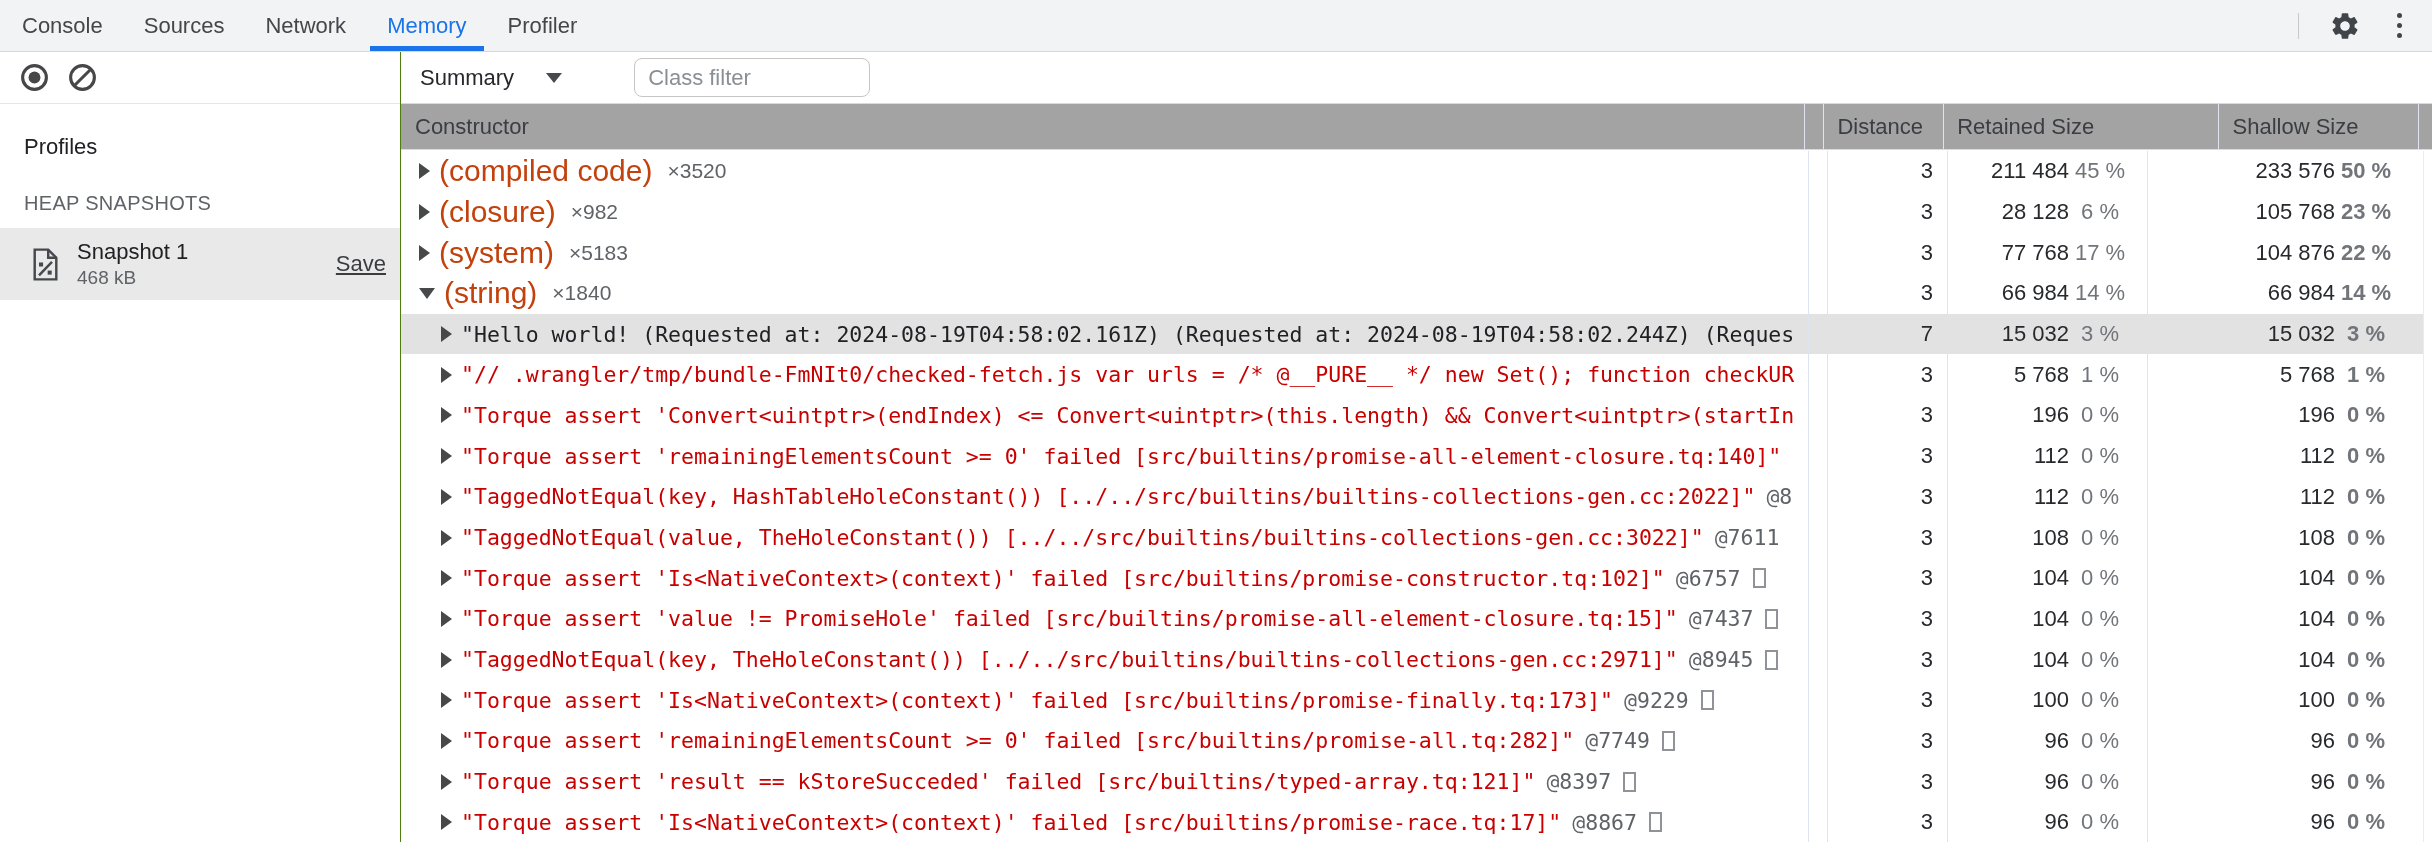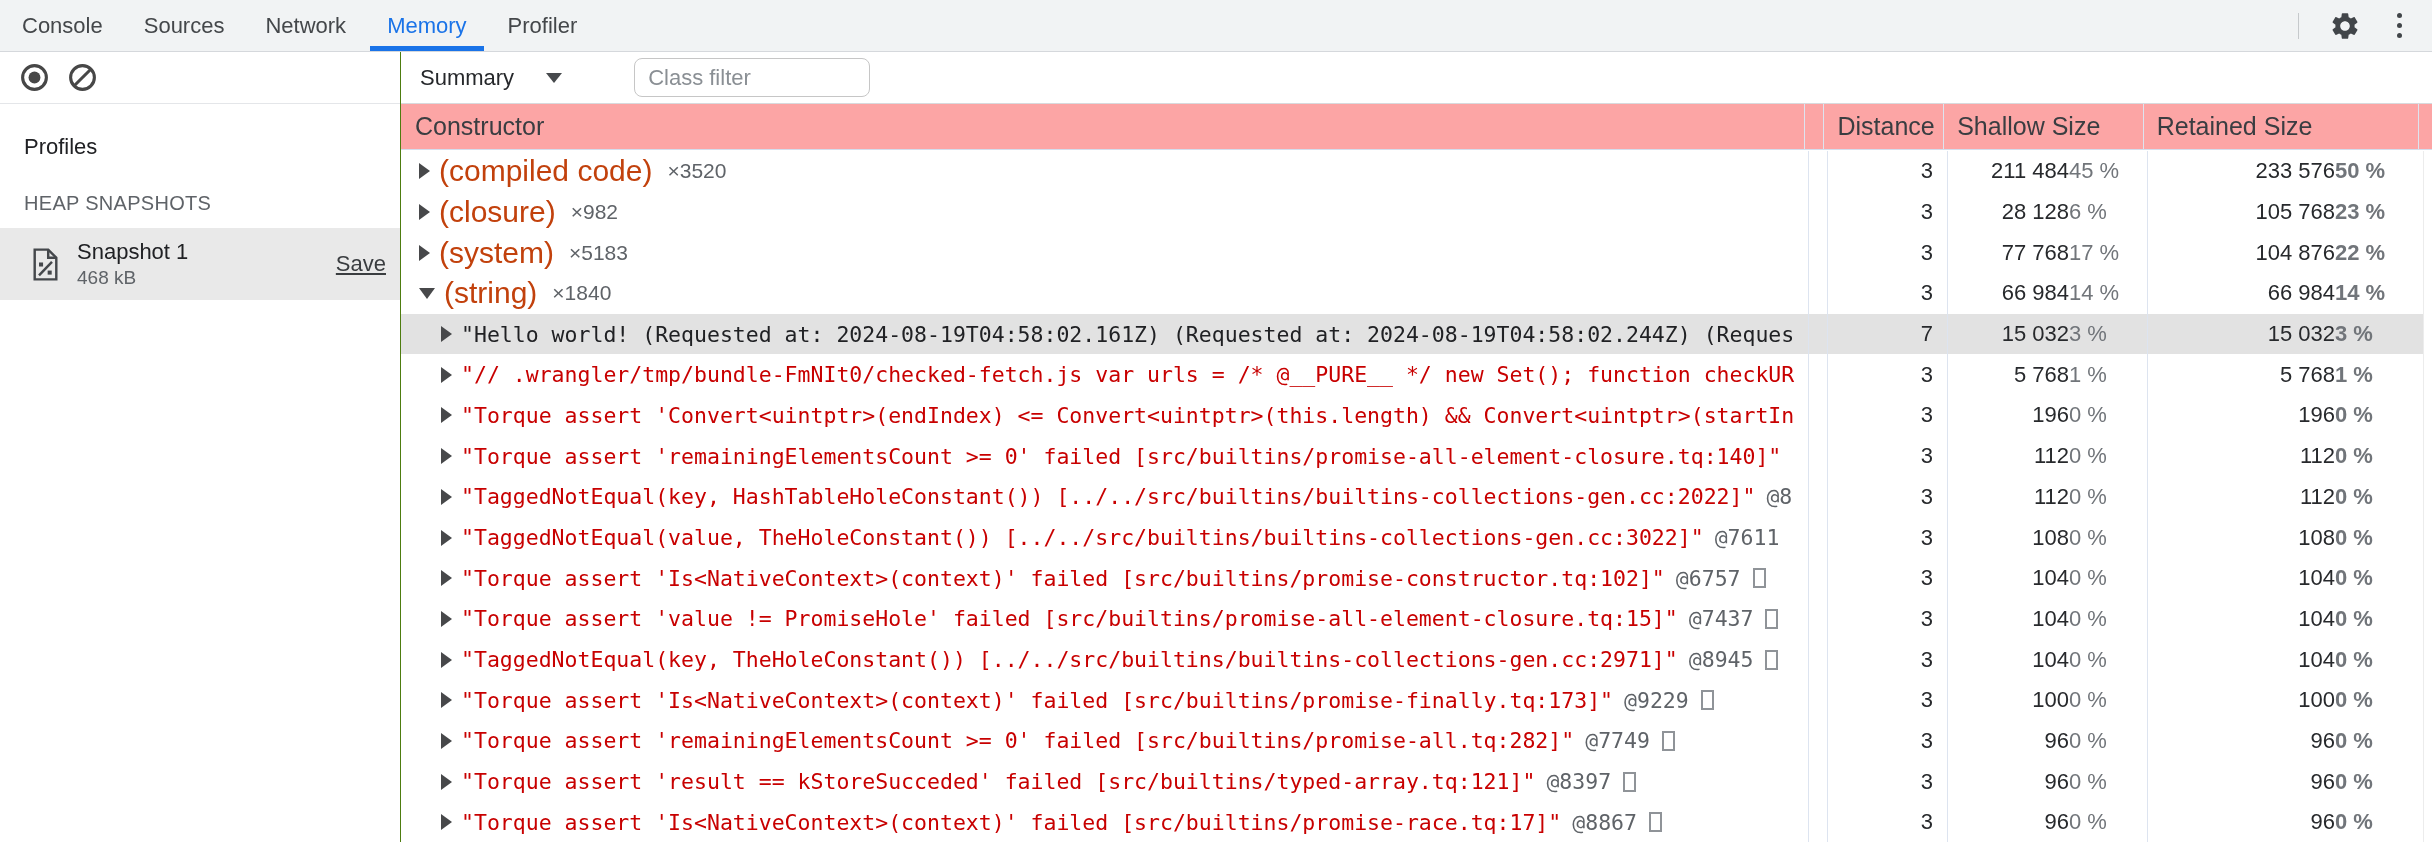--- a/index.html
+++ b/index.html
@@ -48,22 +48,22 @@
   .summary-dd .dd-arrow { margin-left:32px; }
   .class-filter { margin-left:27px; width:236px; height:39px;
                   border:1px solid #c6c6c6; border-radius:8px; padding:0 13px;
                   font-size:22px; font-family:"Liberation Sans", sans-serif;
                   color:#202124; outline:none; }
   .class-filter::placeholder { color:#8a8f94; }
   .objects-dd { margin-left:20px; width:424px; display:flex;
                 align-items:center; justify-content:space-between; }
 
   
-  .grid-header { height:46px; background:#fca5a5; border-bottom:1px solid #d4ddec;
-                 display:flex; font-size:25px; color:#3a3d41; }
+  .grid-header { height:46px; background:#a3a3a3; border-bottom:1px solid #d4ddec;
+                 display:flex; font-size:22px; color:#3a3d41; }
   .hc { display:flex; align-items:center; padding-left:13px; height:100%;
         border-right:1px solid #dde4f0; }
   .w-ctor { width:1408px; } .w-sp { width:19px; } .w-dist { width:120px; }
   .w-sh { width:200px; } .w-re { width:276px; }
   .w-gut { flex:1; border-right:none; }
   .hc.w-ctor { padding-left:14px; }
 
   .rows { position:absolute; top:99px; left:0; right:0; bottom:0; overflow:hidden; }
   .row { height:40.7px; display:flex; background:#fff; }
   .row.selected { background:#e2e2e2; }
@@ -80,21 +80,21 @@
   .lbl { margin-left:9px; font-size:30px; color:#c2410c; white-space:pre; }
   .row.child .lbl { font-family:"DejaVu Sans Mono", monospace; font-size:21.5px;
                     color:#c80000; }
   .row.child .lbl.black { color:#202124; }
   .count { margin-left:15px; font-size:21px; color:#5f6368; white-space:pre; }
   .suffix { margin-left:11px; font-family:"DejaVu Sans Mono", monospace;
             font-size:21.5px; color:#5f6368; white-space:pre; }
   .boxicon { width:13px; height:20px; border:2px solid #8f9398; margin-left:12px;
              flex:none; }
   .num { flex:1; text-align:right; font-size:22px; color:#27292c; white-space:pre; }
-  .pct { text-align:left; font-size:22px; color:#71757a; white-space:pre; }
+  .pct { text-align:center; font-size:22px; color:#71757a; white-space:pre; }
   .rc.w-dist { padding-right:14px; }
   .rc.w-sh { padding-right:16px; } .rc.w-sh .pct { width:62px; }
   .rc.w-re { padding-right:26px; } .rc.w-re .pct { width:62px;font-weight:bold; }
 </style>
 </head>
 <body>
 
 <div class="tabbar">
   <div class="tab">
       <span>Console</span>
@@ -169,25 +169,25 @@
   </div>
 
   <div class="grid-header">
     <div class="hc w-ctor">
         <span>Constructor</span>
       </div>
     <div class="hc w-sp"></div>
     <div class="hc w-dist">
         <span>Distance</span>
       </div>
+    <div class="hc w-re">
+        <span>Retained Size</span>
+      </div>
     <div class="hc w-sh">
         <span>Shallow Size</span>
-      </div>
-    <div class="hc w-re">
-        <span>Retained Size</span>
       </div>
     <div class="hc w-gut"></div>
   </div>
 
   <div class="rows">
       <div class="row">
         <div class="rc w-ctor">
           <span class="tri"></span>
           <span class="lbl">(compiled code)</span>
           <span class="count">×3520</span>

